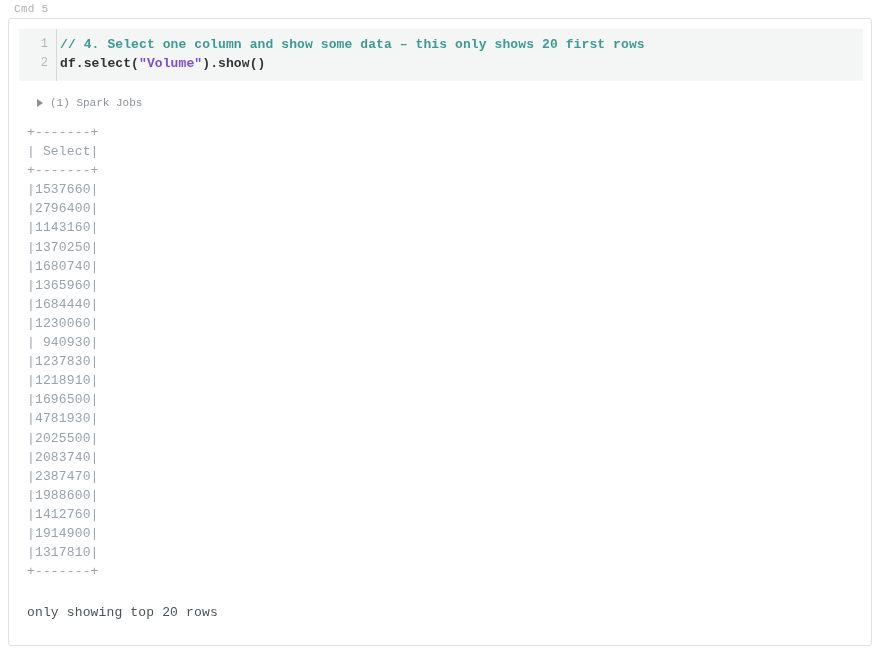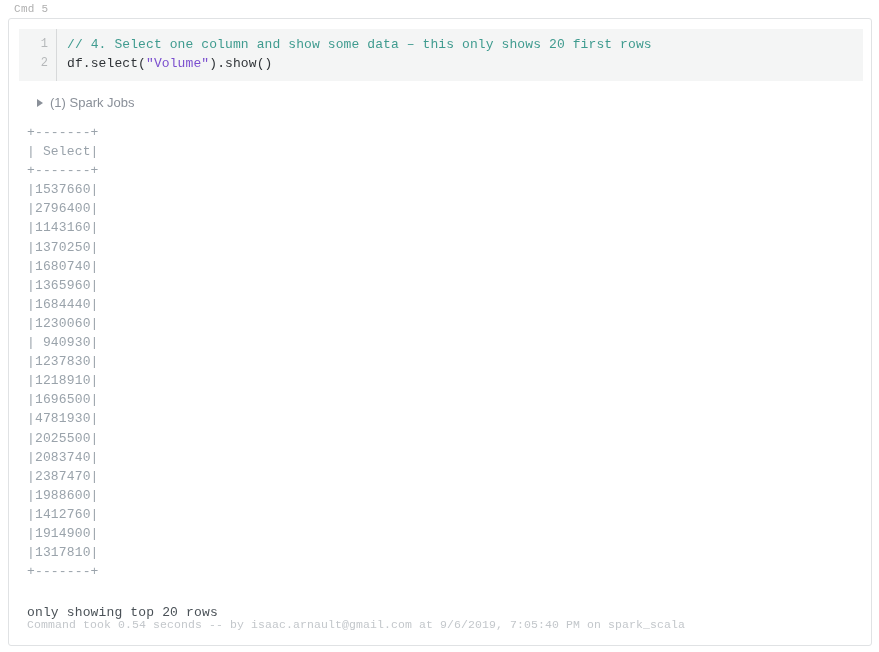--- a/index.html
+++ b/index.html
@@ -76,23 +76,24 @@
     line-height: 19px;
     color: #b5b8ba;
     text-align: right;
     white-space: pre;
   }
   .gutter-num.n1 { top: 6px; }
   .gutter-num.n2 { top: 25px; }
 
   .code-lines {
     position: absolute;
-    left: 48px;
+    left: 41px;
     top: 6px;
     right: 6px;
+    font-weight: bold;
   }
   .code-line {
     font-family: "Liberation Mono", "DejaVu Sans Mono", monospace;
     font-size: 13px;
     line-height: 19px;
     white-space: pre;
     color: #2f3337;
     letter-spacing: 0.1px;
   }
   .tok-comment { color: #3f9b8f; }
@@ -111,22 +112,22 @@
   }
   .tri-icon {
     width: 0;
     height: 0;
     border-top: 4.5px solid transparent;
     border-bottom: 4.5px solid transparent;
     border-left: 6px solid #8a9099;
     display: block;
   }
   .spark-jobs-label {
-    font-family: Liberation Sans, sans-serif;
-    font-size: 13px;
+    font-family: Liberation Mono, monospace;
+    font-size: 11px;
     line-height: 16px;
     color: #8a9099;
     white-space: pre;
     text-align: center;
   }
 
   
   .output {
     position: absolute;
     left: 18px;
@@ -204,16 +205,15 @@
       <div class="out-line out-row">|2083740|</div>
       <div class="out-line out-row">|2387470|</div>
       <div class="out-line out-row">|1988600|</div>
       <div class="out-line out-row">|1412760|</div>
       <div class="out-line out-row">|1914900|</div>
       <div class="out-line out-row">|1317810|</div>
       <div class="out-line out-rule">+-------+</div>
       <div class="out-line out-note">only showing top 20 rows</div>
     </div>
 
-    <div class="footer">Command took 0.54 seconds -- by isaac.arnault@gmail.com at 9/6/2019, 7:05:40 PM on spark_scala</div>
 
   </div>
 </div>
 
 </body></html>

